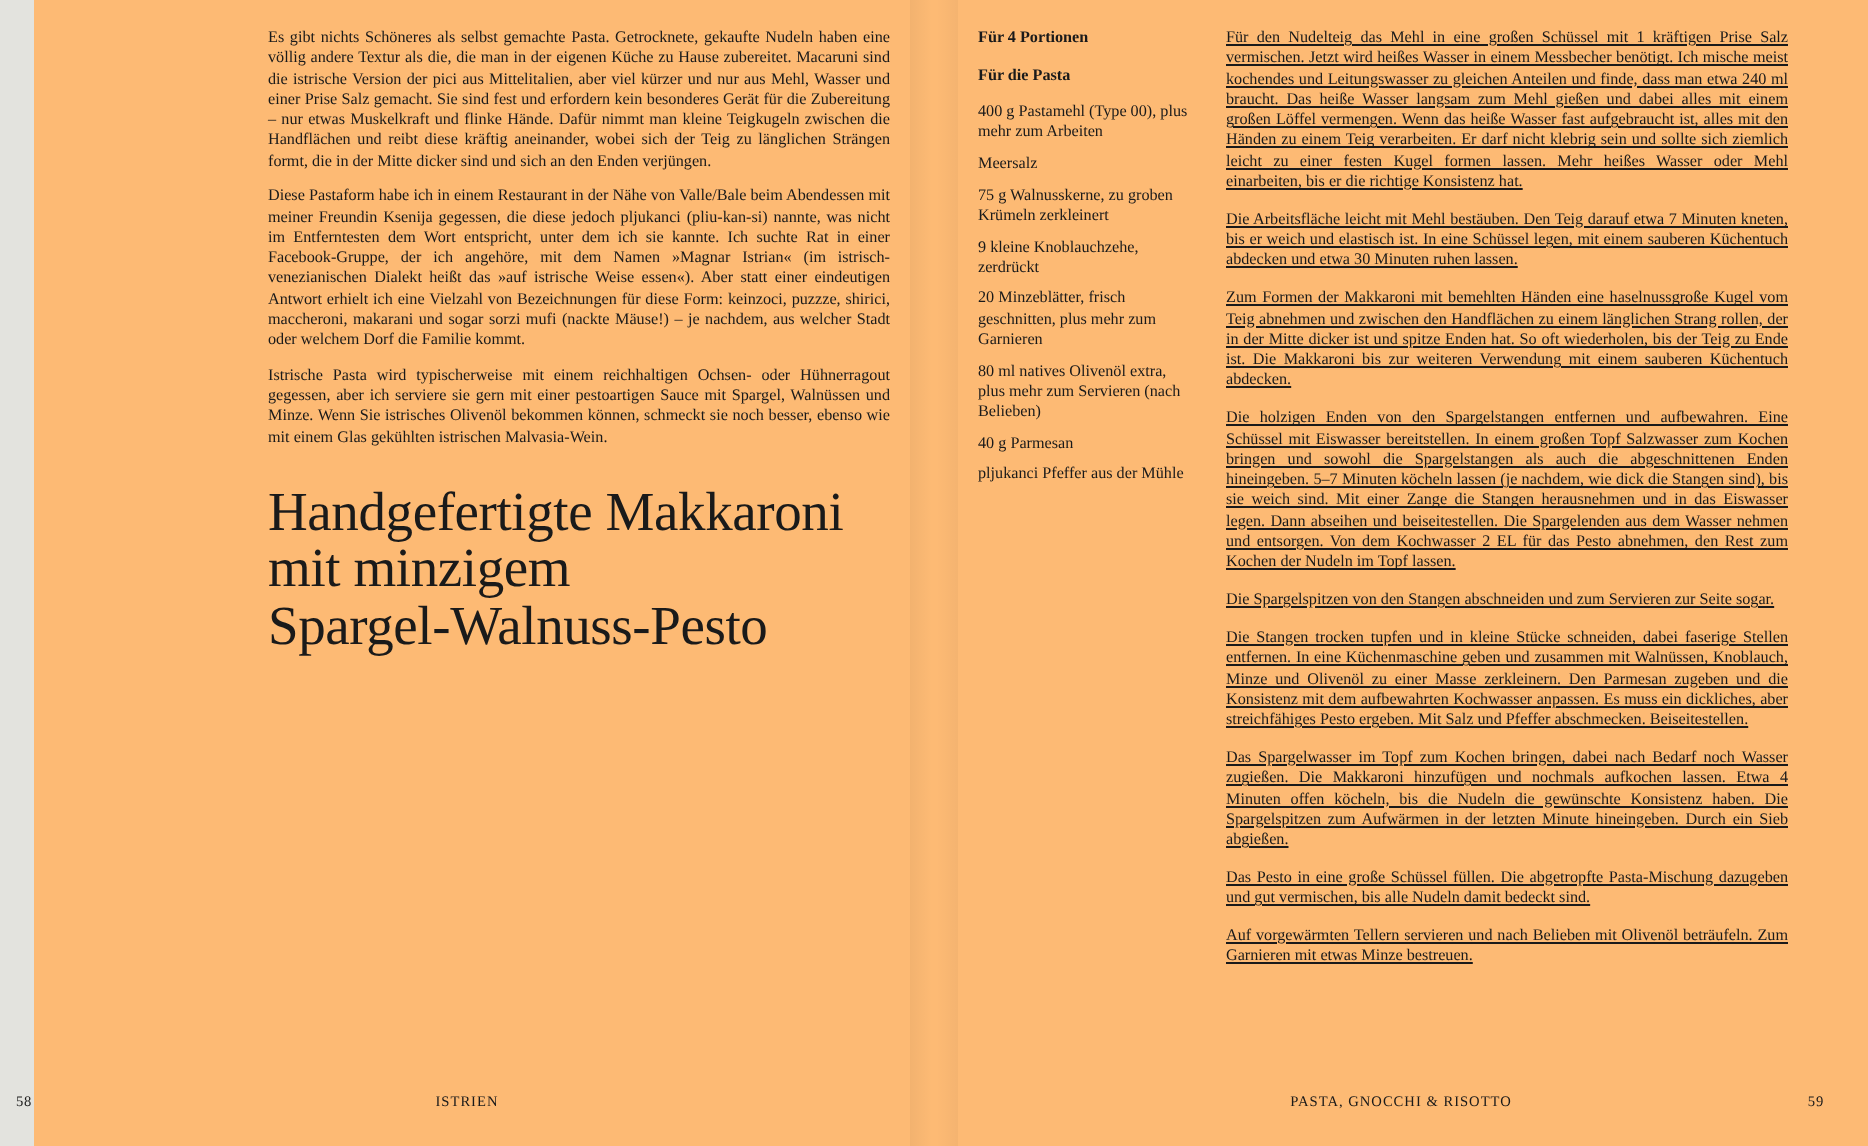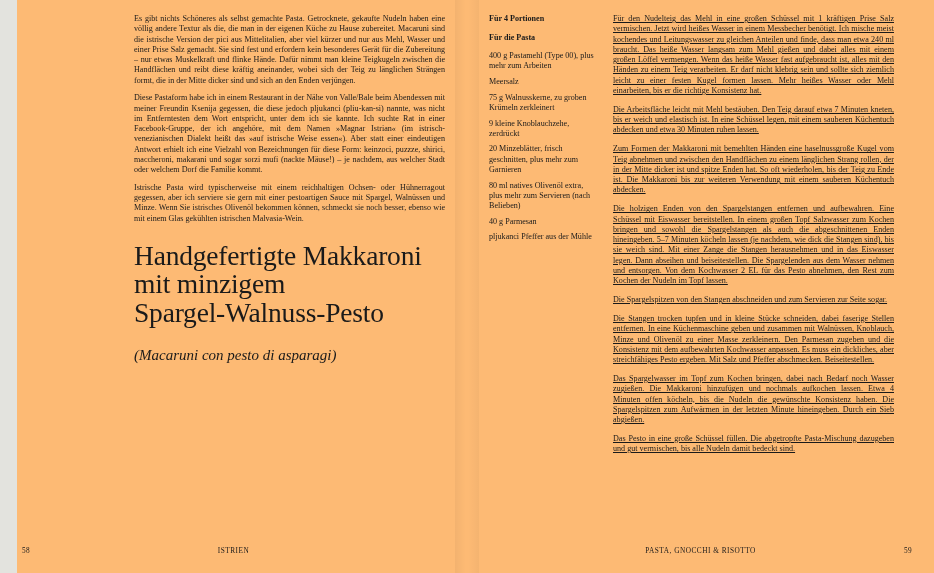--- a/index.html
+++ b/index.html
@@ -129,21 +129,21 @@
     -webkit-hyphens: auto;
   }
 
   
   .folio {
     position: absolute;
     bottom: 18px;
     font-size: 7.3px;
     letter-spacing: 0.4px;
   }
-  .folio-left-num { left: 22px; }
+  .folio-left-num { left: 8px; }
   .folio-left-run {
     left: 0;
     width: 467px;
     text-align: center;
     margin-top: 32px;
   }
   .folio-right-run {
     left: 0;
     width: 467px;
     text-align: center;
@@ -165,21 +165,20 @@
     <div class="body-col">
       <p class="body">Es gibt nichts Schöneres als selbst gemachte Pasta. Getrocknete, gekaufte Nudeln haben eine völlig andere Textur als die, die man in der eigenen Küche zu Hause zubereitet. Macaruni sind die istrische Version der pici aus Mittelitalien, aber viel kürzer und nur aus Mehl, Wasser und einer Prise Salz gemacht. Sie sind fest und erfordern kein besonderes Gerät für die Zubereitung – nur etwas Muskelkraft und flinke Hände. Dafür nimmt man kleine Teigkugeln zwischen die Handflächen und reibt diese kräftig aneinander, wobei sich der Teig zu länglichen Strängen formt, die in der Mitte dicker sind und sich an den Enden verjüngen.</p>
       <p class="body">Diese Pastaform habe ich in einem Restaurant in der Nähe von Valle/Bale beim Abendessen mit meiner Freundin Ksenija gegessen, die diese jedoch pljukanci (pliu-kan-si) nannte, was nicht im Entferntesten dem Wort entspricht, unter dem ich sie kannte. Ich suchte Rat in einer Facebook-Gruppe, der ich angehöre, mit dem Namen »Magnar Istrian« (im istrisch-venezianischen Dialekt heißt das »auf istrische Weise essen«). Aber statt einer eindeutigen Antwort erhielt ich eine Vielzahl von Bezeichnungen für diese Form: keinzoci, puzzze, shirici, maccheroni, makarani und sogar sorzi mufi (nackte Mäuse!) – je nachdem, aus welcher Stadt oder welchem Dorf die Familie kommt.</p>
       <p class="body">Istrische Pasta wird typischerweise mit einem reichhaltigen Ochsen- oder Hühnerragout gegessen, aber ich serviere sie gern mit einer pestoartigen Sauce mit Spargel, Walnüssen und Minze. Wenn Sie istrisches Olivenöl bekommen können, schmeckt sie noch besser, ebenso wie mit einem Glas gekühlten istrischen Malvasia-Wein.</p>
 
       <h1 class="recipe-title">
         <span class="l">Handgefertigte Makkaroni</span>
         <span class="l">mit minzigem</span>
         <span class="l">Spargel-Walnuss-Pesto</span>
       </h1>
-      <div class="recipe-subtitle">(Macaruni con pesto di asparagi)</div>
     </div>
 
     <div class="folio folio-left-num">58</div>
     <div class="folio folio-left-run runhead">ISTRIEN</div>
   </div>
 
   <div class="page page-right">
     <div class="rp-inner">
       <div class="col-ingredients">
         <p class="ing-head">Für 4 Portionen</p>
@@ -198,20 +197,21 @@
 
       <div class="col-method method">
         <p>Für den Nudelteig das Mehl in eine großen Schüssel mit 1 kräftigen Prise Salz vermischen. Jetzt wird heißes Wasser in einem Messbecher benötigt. Ich mische meist kochendes und Leitungswasser zu gleichen Anteilen und finde, dass man etwa 240 ml braucht. Das heiße Wasser langsam zum Mehl gießen und dabei alles mit einem großen Löffel vermengen. Wenn das heiße Wasser fast aufgebraucht ist, alles mit den Händen zu einem Teig verarbeiten. Er darf nicht klebrig sein und sollte sich ziemlich leicht zu einer festen Kugel formen lassen. Mehr heißes Wasser oder Mehl einarbeiten, bis er die richtige Konsistenz hat.</p>
         <p>Die Arbeitsfläche leicht mit Mehl bestäuben. Den Teig darauf etwa 7 Minuten kneten, bis er weich und elastisch ist. In eine Schüssel legen, mit einem sauberen Küchentuch abdecken und etwa 30 Minuten ruhen lassen.</p>
         <p>Zum Formen der Makkaroni mit bemehlten Händen eine haselnussgroße Kugel vom Teig abnehmen und zwischen den Handflächen zu einem länglichen Strang rollen, der in der Mitte dicker ist und spitze Enden hat. So oft wiederholen, bis der Teig zu Ende ist. Die Makkaroni bis zur weiteren Verwendung mit einem sauberen Küchentuch abdecken.</p>
         <p>Die holzigen Enden von den Spargelstangen entfernen und aufbewahren. Eine Schüssel mit Eiswasser bereitstellen. In einem großen Topf Salzwasser zum Kochen bringen und sowohl die Spargelstangen als auch die abgeschnittenen Enden hineingeben. 5–7 Minuten köcheln lassen (je nachdem, wie dick die Stangen sind), bis sie weich sind. Mit einer Zange die Stangen herausnehmen und in das Eiswasser legen. Dann abseihen und beiseitestellen. Die Spargelenden aus dem Wasser nehmen und entsorgen. Von dem Kochwasser 2 EL für das Pesto abnehmen, den Rest zum Kochen der Nudeln im Topf lassen.</p>
         <p>Die Spargelspitzen von den Stangen abschneiden und zum Servieren zur Seite sogar.</p>
         <p>Die Stangen trocken tupfen und in kleine Stücke schneiden, dabei faserige Stellen entfernen. In eine Küchenmaschine geben und zusammen mit Walnüssen, Knoblauch, Minze und Olivenöl zu einer Masse zerkleinern. Den Parmesan zugeben und die Konsistenz mit dem aufbewahrten Kochwasser anpassen. Es muss ein dickliches, aber streichfähiges Pesto ergeben. Mit Salz und Pfeffer abschmecken. Beiseitestellen.</p>
         <p>Das Spargelwasser im Topf zum Kochen bringen, dabei nach Bedarf noch Wasser zugießen. Die Makkaroni hinzufügen und nochmals aufkochen lassen. Etwa 4 Minuten offen köcheln, bis die Nudeln die gewünschte Konsistenz haben. Die Spargelspitzen zum Aufwärmen in der letzten Minute hineingeben. Durch ein Sieb abgießen.</p>
         <p>Das Pesto in eine große Schüssel füllen. Die abgetropfte Pasta-Mischung dazugeben und gut vermischen, bis alle Nudeln damit bedeckt sind.</p>
+        <p>Auf vorgewärmten Tellern servieren und nach Belieben mit Olivenöl beträufeln. Zum Garnieren mit etwas Minze bestreuen.</p>
       </div>
     </div>
 
     <div class="folio folio-right-run runhead">PASTA, GNOCCHI &amp; RISOTTO</div>
     <div class="folio folio-right-num">59</div>
   </div>
 
   <div class="gutter-shade"></div>
 </div>
 

